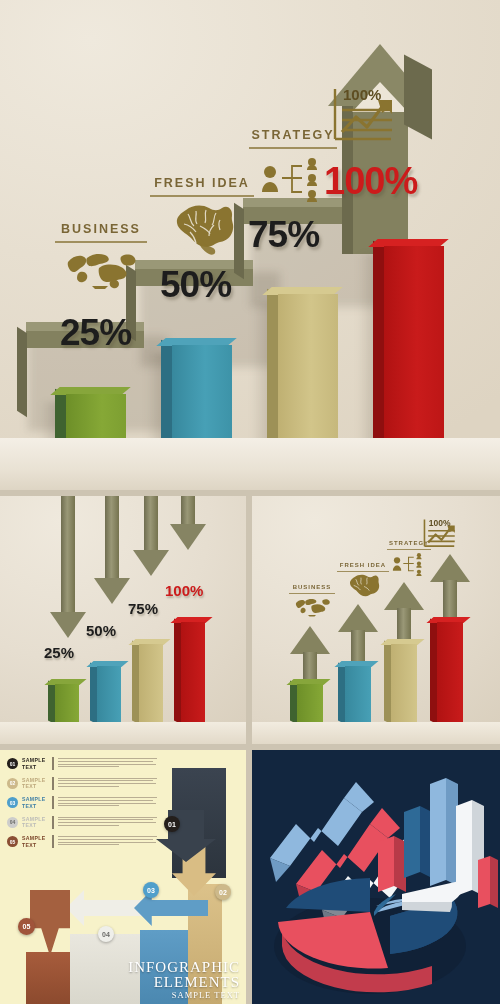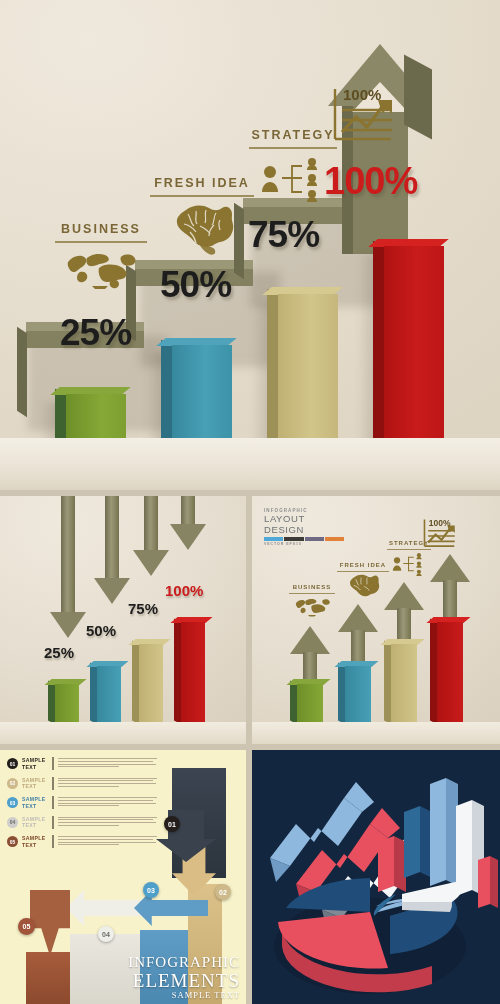--- a/index.html
+++ b/index.html
@@ -102,21 +102,21 @@
   .leglines span:nth-child(4){ width:62%; }
 
   .ribbon{ position:absolute; }
   .numbadge{ position:absolute; border-radius:50%; color:#fff; font-weight:bold;
              display:flex; align-items:center; justify-content:center;
              box-shadow:0 1px 3px rgba(0,0,0,.3); }
   #elements .title{ position:absolute; right:6px; bottom:4px; text-align:right;
       color:#ffffff; font-family:"Liberation Serif", serif; line-height:1.05;
       text-shadow:0 1px 2px rgba(0,0,0,.35); }
   #elements .title .t1{ font-size:15px; letter-spacing:1px; display:block; }
-  #elements .title .t2{ font-size:19px; letter-spacing:1px; display:block; }
+  #elements .title .t2{ font-size:15px; letter-spacing:1px; display:block; }
   #elements .title .t3{ font-size:8.5px; letter-spacing:1px; display:block; }
 
   
   #dark{ left:252px; top:750px; width:248px; height:254px; background:#12263f; }
   #dark .wm{ position:absolute; right:6px; bottom:2px; color:#fff;
       font-family:"Liberation Serif", serif; font-weight:bold; font-size:21px;
       letter-spacing:-.5px; text-shadow:0 1px 3px rgba(0,0,0,.6); }
 </style>
 </head>
 <body>
@@ -297,31 +297,20 @@
     <div class="mini-pct" style="left:44px;  top:148px; font-size:15px;">25%</div>
     <div class="mini-pct" style="left:86px;  top:126px; font-size:15px;">50%</div>
     <div class="mini-pct" style="left:128px; top:104px; font-size:15px;">75%</div>
     <div class="mini-pct red" style="left:165px; top:86px; font-size:15px;">100%</div>
 
     <div class="mini-floor"></div>
   </div>
 
   <div class="panel" id="upArrows">
 
-    <div id="brand">
-      <div class="l1">INFOGRAPHIC</div>
-      <div class="l2">LAYOUT DESIGN</div>
-      <div class="swatches">
-        <i style="background:#4fa8d8"></i>
-        <i style="background:#3c3b37"></i>
-        <i style="background:#6e6a83"></i>
-        <i style="background:#e2813a"></i>
-      </div>
-      <div class="l3">VECTOR EPS10</div>
-    </div>
 
     <div class="arrowUp" style="left:38px; top:130px; width:40px; height:60px;">
       <div class="head"></div>
       <div class="shaft" style="height:34px;"></div>
     </div>
     <div class="arrowUp" style="left:86px; top:108px; width:40px; height:68px;">
       <div class="head"></div>
       <div class="shaft" style="height:42px;"></div>
     </div>
     <div class="arrowUp" style="left:132px; top:86px; width:40px; height:72px;">

